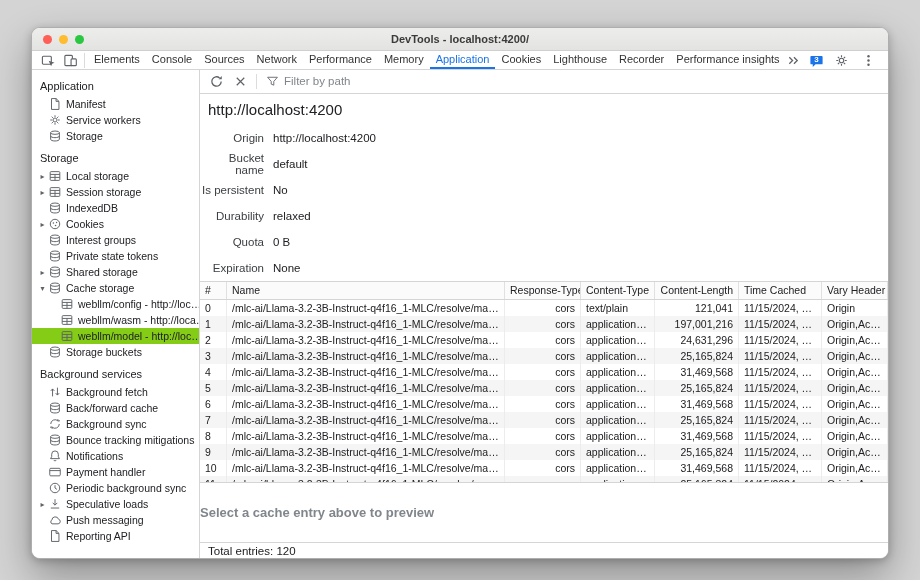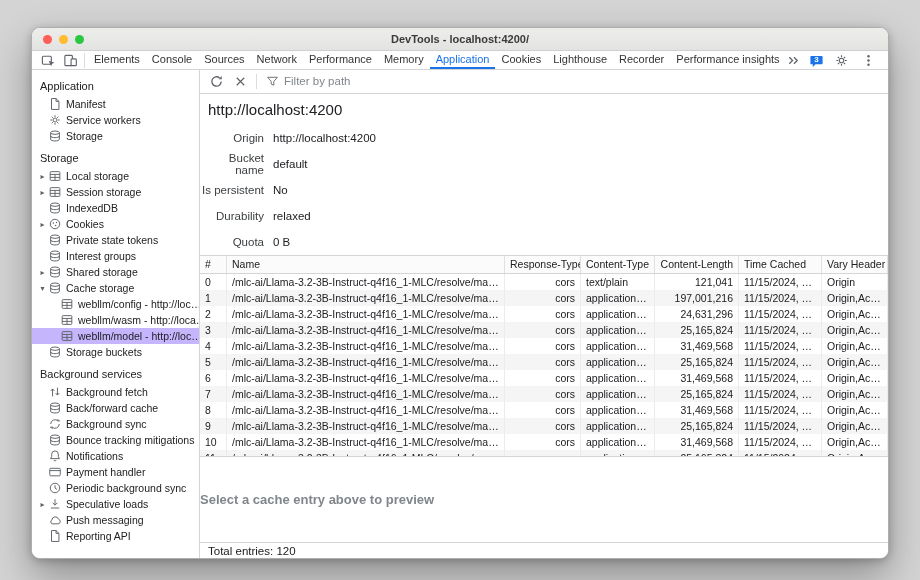--- a/index.html
+++ b/index.html
@@ -44,21 +44,21 @@
   
   .dt-body { flex:1; display:flex; min-height:0; }
   .sidebar { width:168px; flex:none; background:#fff; border-right:1px solid #d5d5d5; overflow:hidden; padding-top:2px; }
   .section-title { font-size:11px; color:#202124; padding:8px 8px 4px 8px; white-space:nowrap; }
   .side-item { display:flex; align-items:center; height:16px; padding-left:6px; font-size:10.5px; color:#202124;
                white-space:nowrap; overflow:hidden; cursor:default; }
   .side-item .arrow { width:9px; flex:none; font-size:8px; color:#5f6368; text-align:center; }
   .side-item .icon { width:14px; height:14px; flex:none; margin:0 4px 0 1px; color:#5f6368; }
   .side-item .icon svg { width:14px; height:14px; display:block; }
   .side-item.child { padding-left:18px; }
-  .side-item.selected { background:#c4b5fd; }
+  .side-item.selected { background:#84cc16; }
   
   .main { flex:1; min-width:0; display:flex; flex-direction:column; background:#fff; }
   .main-toolbar { height:24px; flex:none; display:flex; align-items:center; padding:0 5px; gap:2px; border-bottom:1px solid #d5d5d5; }
   .filter { display:flex; align-items:flex-start; gap:5px; color:#80868b; font-size:11.5px; padding-left:4px; cursor:text; }
   .filter svg { width:13px; height:13px; color:#5f6368; flex:none; }
   .report { flex:none; }
   .url-title { font-size:15px; line-height:15px; color:#202124; padding:8px 8px 8px 8px; }
   .meta-row { display:flex; align-items:center; height:26px; font-size:11.5px; }
   .meta-label { width:64px; flex:none; text-align:right; color:#3c4043; }
   .meta-value { margin-left:9px; color:#202124; white-space:nowrap; }
@@ -253,32 +253,32 @@
         </div>
         <div class="side-item">
           <span class="arrow"></span>
           <span class="icon">
             <svg viewBox="0 0 16 16">
               <ellipse cx="8" cy="4.2" rx="5" ry="1.9" fill="none" stroke="currentColor" stroke-width="1.1"></ellipse>
               <path d="M3 4.2v7.6c0 1 2.2 1.9 5 1.9s5-.9 5-1.9V4.2" fill="none" stroke="currentColor" stroke-width="1.1"></path>
               <path d="M3 8c0 1 2.2 1.9 5 1.9S13 9 13 8" fill="none" stroke="currentColor" stroke-width="1.1"></path>
             </svg>
           </span>
+          <span class="label">Interest groups</span>
+        </div>
+        <div class="side-item">
+          <span class="arrow"></span>
+          <span class="icon">
+            <svg viewBox="0 0 16 16">
+              <ellipse cx="8" cy="4.2" rx="5" ry="1.9" fill="none" stroke="currentColor" stroke-width="1.1"></ellipse>
+              <path d="M3 4.2v7.6c0 1 2.2 1.9 5 1.9s5-.9 5-1.9V4.2" fill="none" stroke="currentColor" stroke-width="1.1"></path>
+              <path d="M3 8c0 1 2.2 1.9 5 1.9S13 9 13 8" fill="none" stroke="currentColor" stroke-width="1.1"></path>
+            </svg>
+          </span>
           <span class="label">Private state tokens</span>
-        </div>
-        <div class="side-item">
-          <span class="arrow"></span>
-          <span class="icon">
-            <svg viewBox="0 0 16 16">
-              <ellipse cx="8" cy="4.2" rx="5" ry="1.9" fill="none" stroke="currentColor" stroke-width="1.1"></ellipse>
-              <path d="M3 4.2v7.6c0 1 2.2 1.9 5 1.9s5-.9 5-1.9V4.2" fill="none" stroke="currentColor" stroke-width="1.1"></path>
-              <path d="M3 8c0 1 2.2 1.9 5 1.9S13 9 13 8" fill="none" stroke="currentColor" stroke-width="1.1"></path>
-            </svg>
-          </span>
-          <span class="label">Interest groups</span>
         </div>
         <div class="side-item">
           <span class="arrow">▸</span>
           <span class="icon">
             <svg viewBox="0 0 16 16">
               <ellipse cx="8" cy="4.2" rx="5" ry="1.9" fill="none" stroke="currentColor" stroke-width="1.1"></ellipse>
               <path d="M3 4.2v7.6c0 1 2.2 1.9 5 1.9s5-.9 5-1.9V4.2" fill="none" stroke="currentColor" stroke-width="1.1"></path>
               <path d="M3 8c0 1 2.2 1.9 5 1.9S13 9 13 8" fill="none" stroke="currentColor" stroke-width="1.1"></path>
             </svg>
           </span>
@@ -476,20 +476,24 @@
               <span class="meta-value">No</span>
             </div>
             <div class="meta-row">
               <span class="meta-label">Durability</span>
               <span class="meta-value">relaxed</span>
             </div>
             <div class="meta-row">
               <span class="meta-label">Quota</span>
               <span class="meta-value">0 B</span>
             </div>
+            <div class="meta-row">
+              <span class="meta-label">Expiration</span>
+              <span class="meta-value">None</span>
+            </div>
           </div>
       </div>
 
       <div class="grid-header">
           <div class="gh">#</div>
           <div class="gh">Name</div>
           <div class="gh ralign">Response-Type</div>
           <div class="gh">Content-Type</div>
           <div class="gh ralign">Content-Length</div>
           <div class="gh">Time Cached</div>

